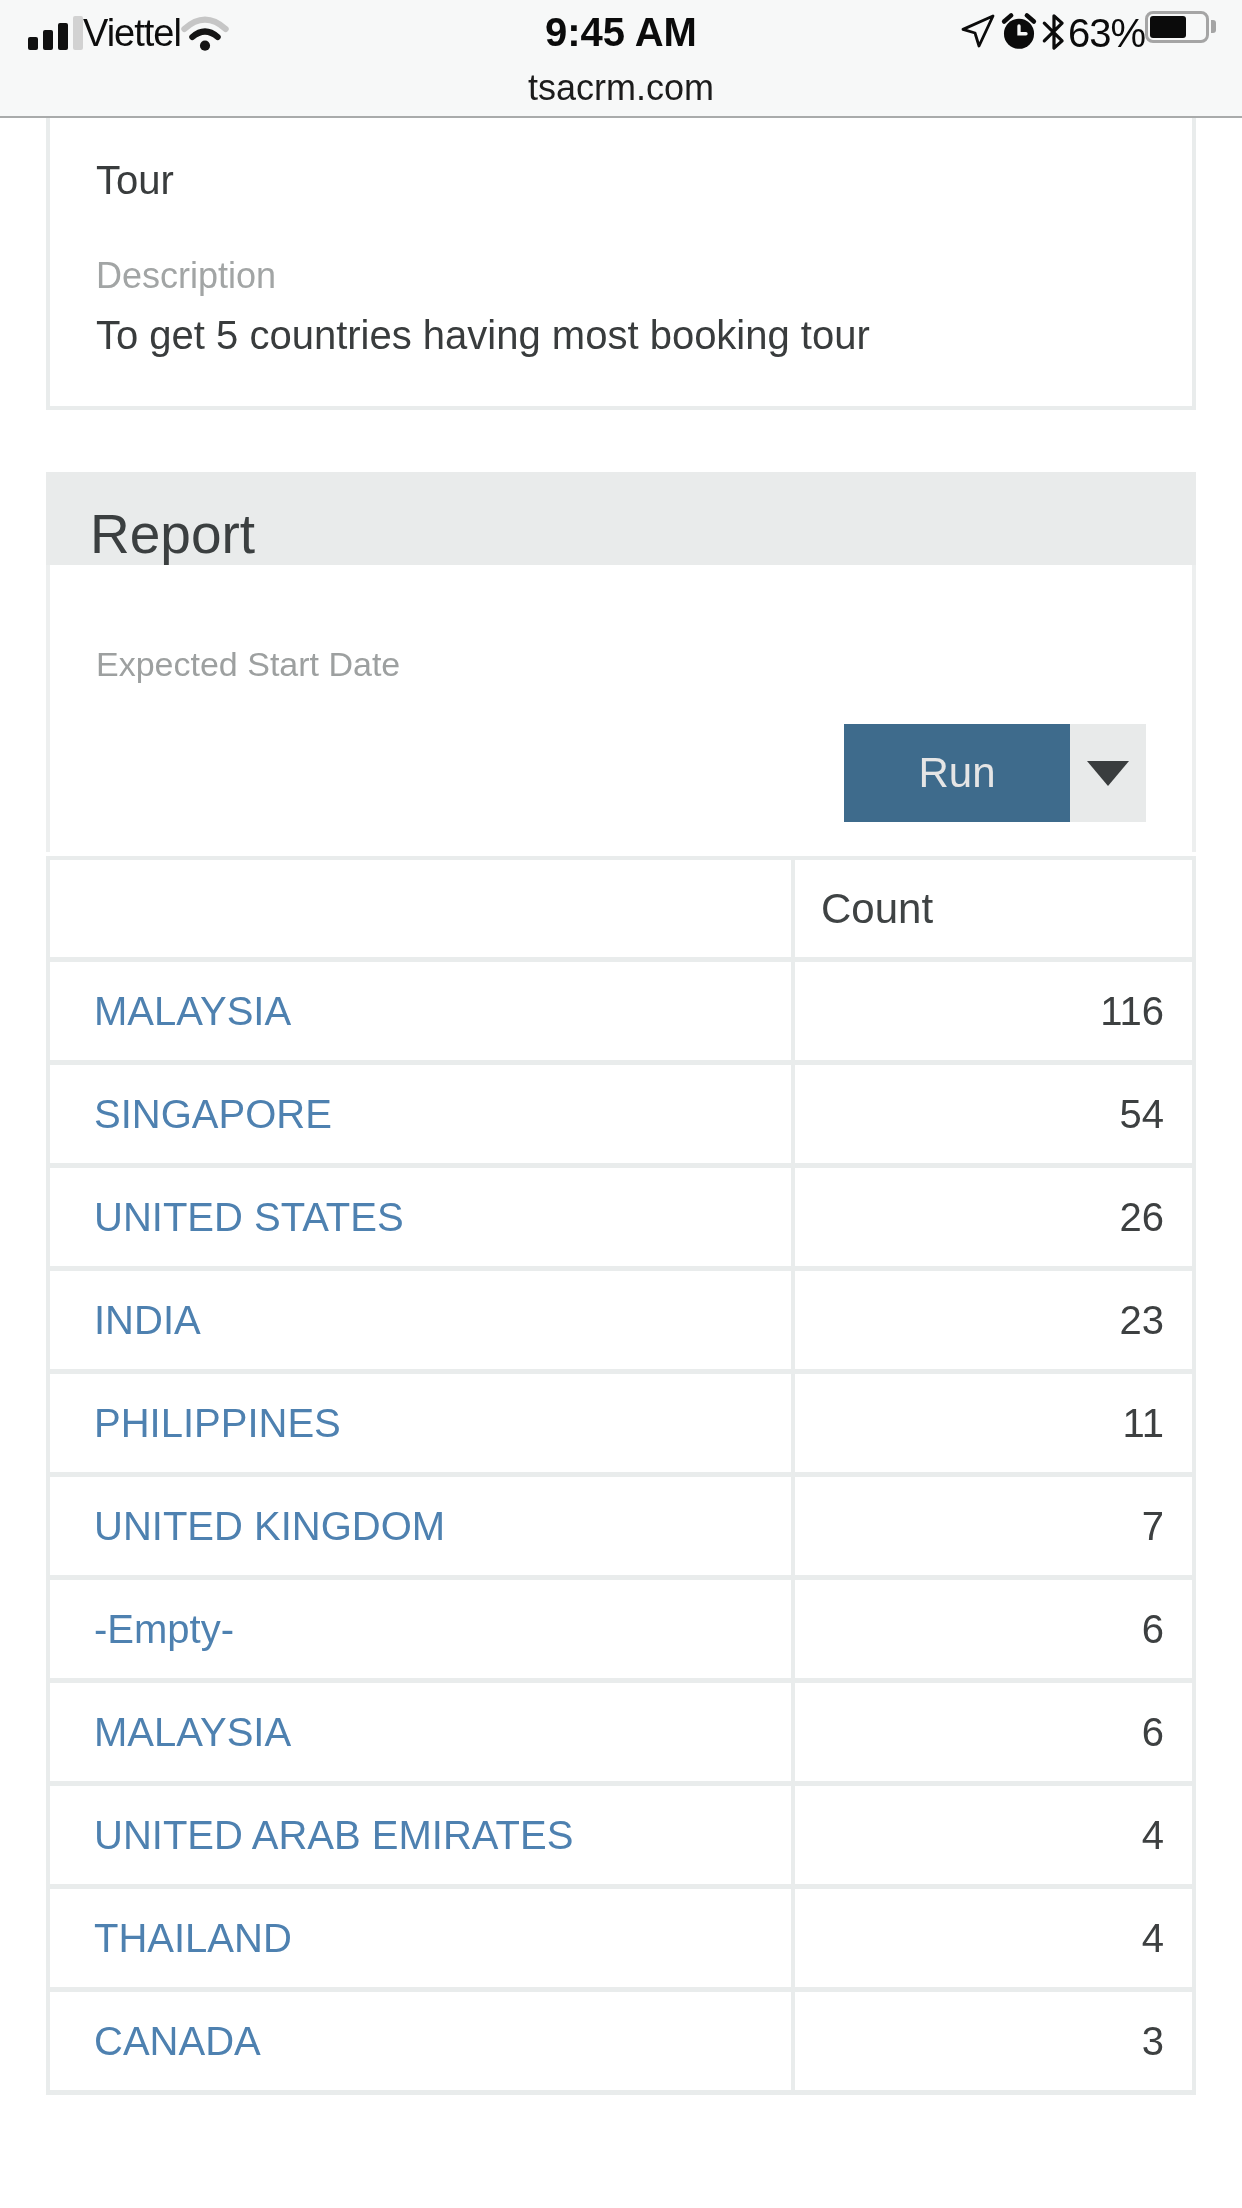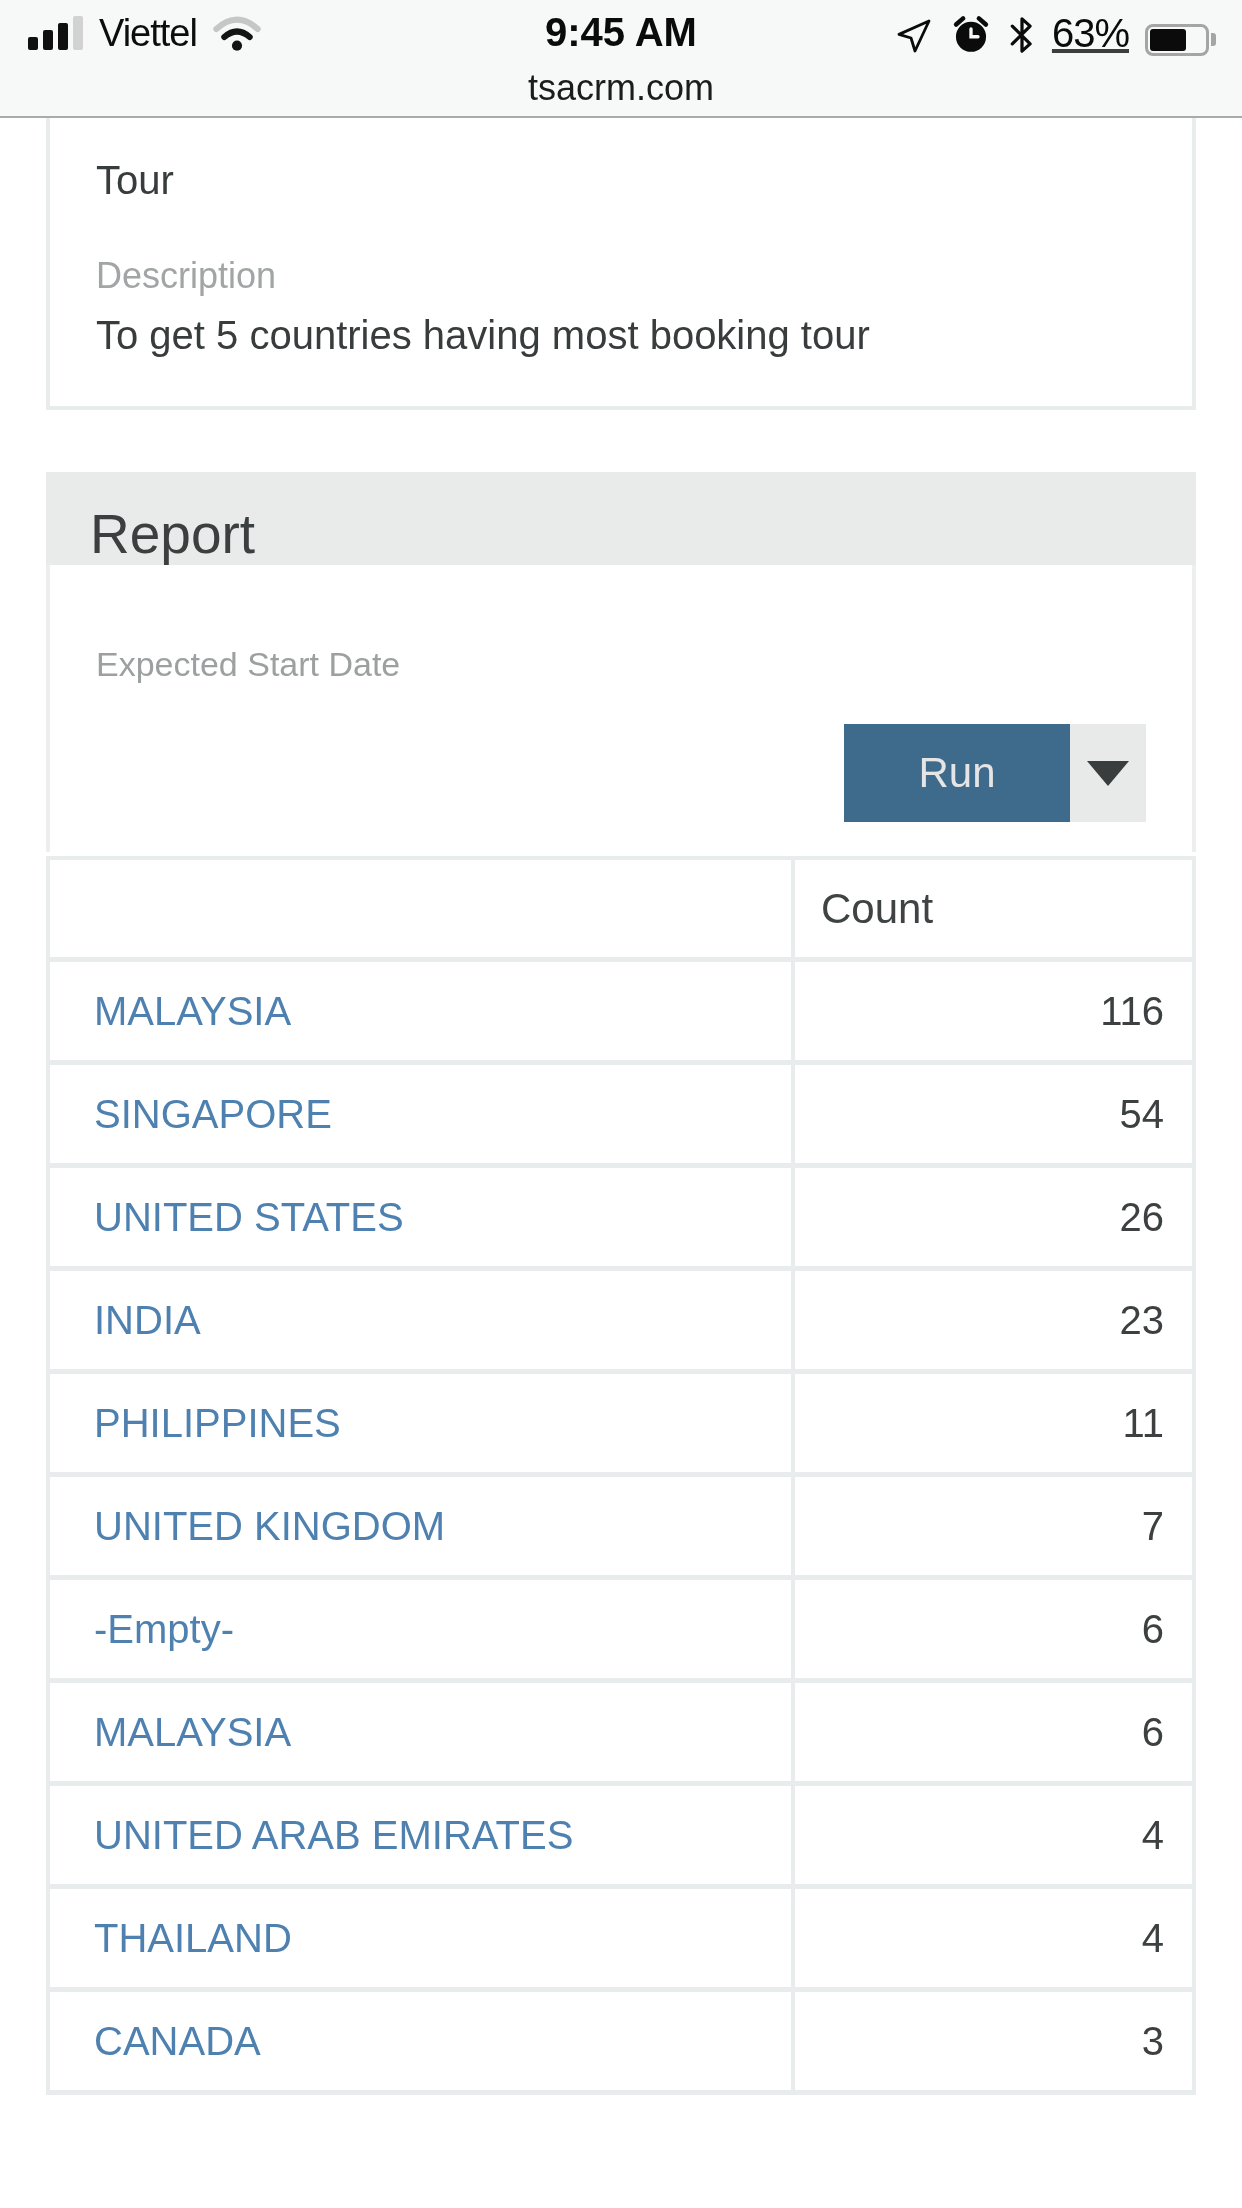--- a/index.html
+++ b/index.html
@@ -12,31 +12,31 @@
     --text:#3b3f40;
   }
   *{box-sizing:border-box;margin:0;padding:0;}
   html,body{width:1242px;height:2208px;overflow:hidden;background:#ffffff;
     font-family:"Liberation Sans","DejaVu Sans",sans-serif;color:var(--text);}
   .screen{width:1242px;height:2208px;overflow:hidden;position:relative;background:#fff;}
 
   
   .statusbar{height:60px;background:var(--bar-bg);display:flex;align-items:center;
     padding:6px 26px 0 28px;position:relative;}
-  .sb-left{display:flex;align-items:center;gap:16px;}
+  .sb-left{display:flex;align-items:center;gap:0;}
   .signal{display:flex;align-items:flex-end;gap:5px;height:34px;}
   .signal i{display:block;width:10px;border-radius:2px;background:#101010;}
   .signal i:nth-child(1){height:13px;}
   .signal i:nth-child(2){height:20px;}
   .signal i:nth-child(3){height:27px;}
   .signal i:nth-child(4){height:34px;background:#d2d2d2;}
   .carrier{font-size:38px;color:#0d0d0d;letter-spacing:-1px;}
   .sb-time{position:absolute;left:0;right:0;top:10px;text-align:center;
     font-size:40px;font-weight:bold;color:#0b0b0b;}
-  .sb-right{margin-left:auto;display:flex;align-items:flex-end;gap:16px;text-decoration:underline;}
+  .sb-right{margin-left:auto;display:flex;align-items:flex-start;}
   .pct{font-size:40px;color:#0b0b0b;letter-spacing:-1px;}
   .battery{display:flex;align-items:center;}
   .battery .shell{width:64px;height:32px;border:3px solid #a5a5a5;border-radius:8px;
     padding:2px;display:flex;}
   .battery .fill{width:36px;height:100%;background:#0b0b0b;border-radius:3px;}
   .battery .nub{width:5px;height:13px;background:#a5a5a5;border-radius:0 3px 3px 0;margin-left:2px;}
 
   
   .urlbar{height:58px;background:var(--bar-bg);display:flex;align-items:center;
     justify-content:center;border-bottom:2px solid #a9abab;}

